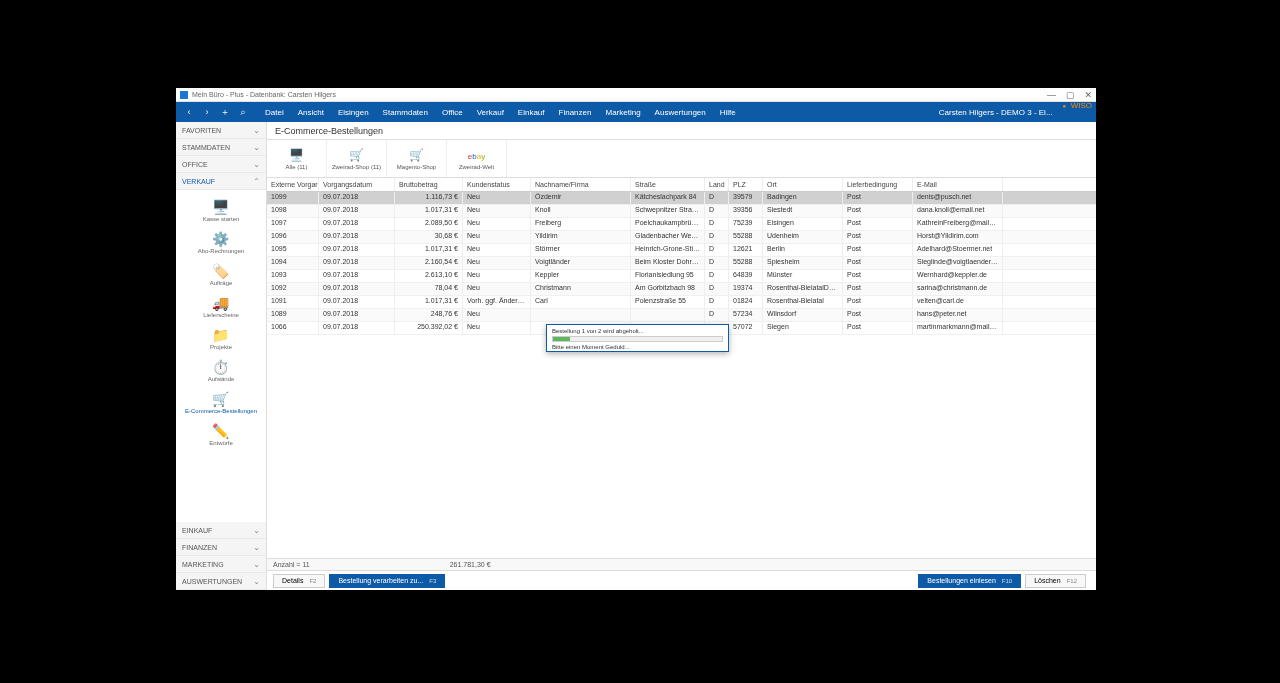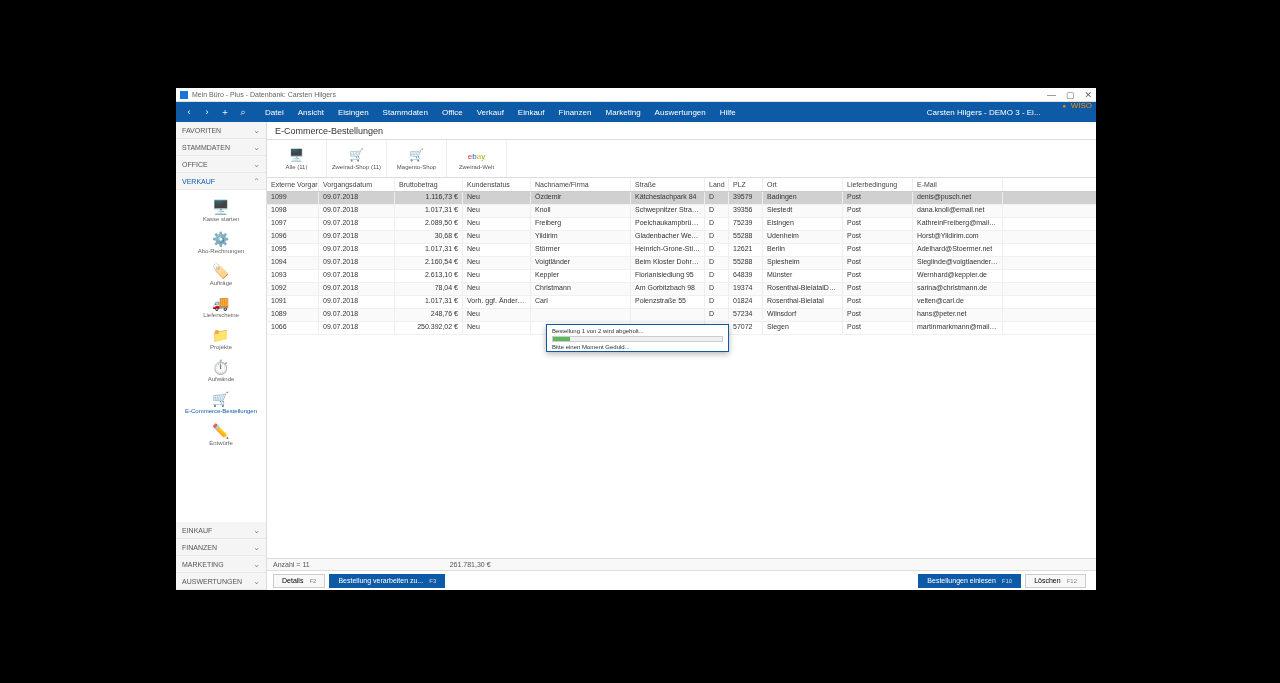--- a/index.html
+++ b/index.html
@@ -5,21 +5,21 @@
 * { box-sizing: border-box; margin: 0; padding: 0; font-family: "Segoe UI", Tahoma, sans-serif; }
 body { background: #000; width: 1280px; height: 683px; position: relative; }
 .app-window { position: absolute; left: 176px; top: 88px; width: 920px; height: 502px; background: #fff; box-shadow: 0 0 20px rgba(0,0,0,0.5); }
 .titlebar { height: 14px; background: #fff; border-bottom: 1px solid #e0e0e0; display: flex; align-items: center; padding: 0 4px; font-size: 7px; color: #666; }
 .titlebar-icon { width: 8px; height: 8px; background: #1976D2; margin-right: 4px; display: inline-block; }
 .titlebar-controls { margin-left: auto; display: flex; gap: 10px; font-size: 9px; color: #666; }
 .menubar { height: 20px; background: #0D5AA7; display: flex; align-items: center; padding: 0 4px; }
 .nav-btn { width: 18px; height: 18px; display: inline-flex; align-items: center; justify-content: center; color: #fff; font-size: 9px; cursor: pointer; }
 .menubar-item { color: #fff; font-size: 8px; padding: 0 7px; cursor: pointer; }
 .menubar-right { margin-left: auto; display: flex; align-items: center; }
-.menubar-user { color: #fff; font-size: 8px; margin-right: 22px; }
+.menubar-user { color: #fff; font-size: 8px; margin-right: 10px; }
 .menubar-logo { color: #FF8C00; font-size: 8px; font-weight: normal; }
 .menubar-logo-sub { color: #fff; font-size: 6px; }
 .main-area { display: flex; height: calc(100% - 34px); }
 .sidebar { width: 91px; background: #f5f5f5; border-right: 1px solid #ddd; display: flex; flex-direction: column; }
 .sidebar-section { height: 17px; display: flex; align-items: center; justify-content: space-between; padding: 0 6px; font-size: 7px; color: #555; border-bottom: 1px solid #e8e8e8; cursor: pointer; }
 .sidebar-section.active { color: #0D5AA7; }
 .chevron { font-size: 8px; color: #888; }
 .sidebar-items { flex: 1; overflow: auto; background: #fff; padding-top: 4px; }
 .sidebar-item { display: flex; flex-direction: column; align-items: center; padding: 4px 2px; font-size: 6px; color: #666; cursor: pointer; text-align: center; }
 .sidebar-item.selected { color: #0D5AA7; }

